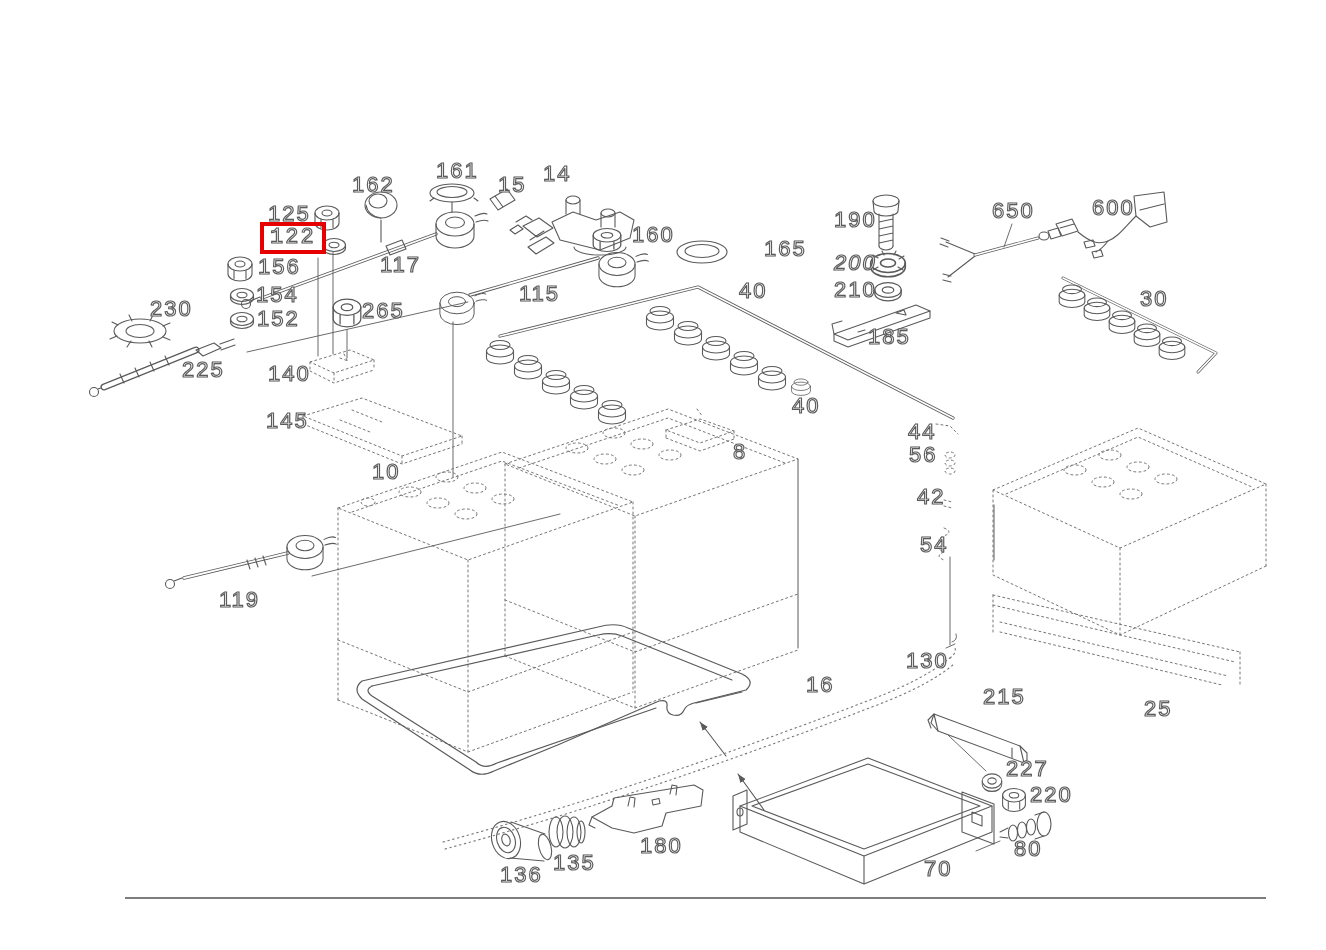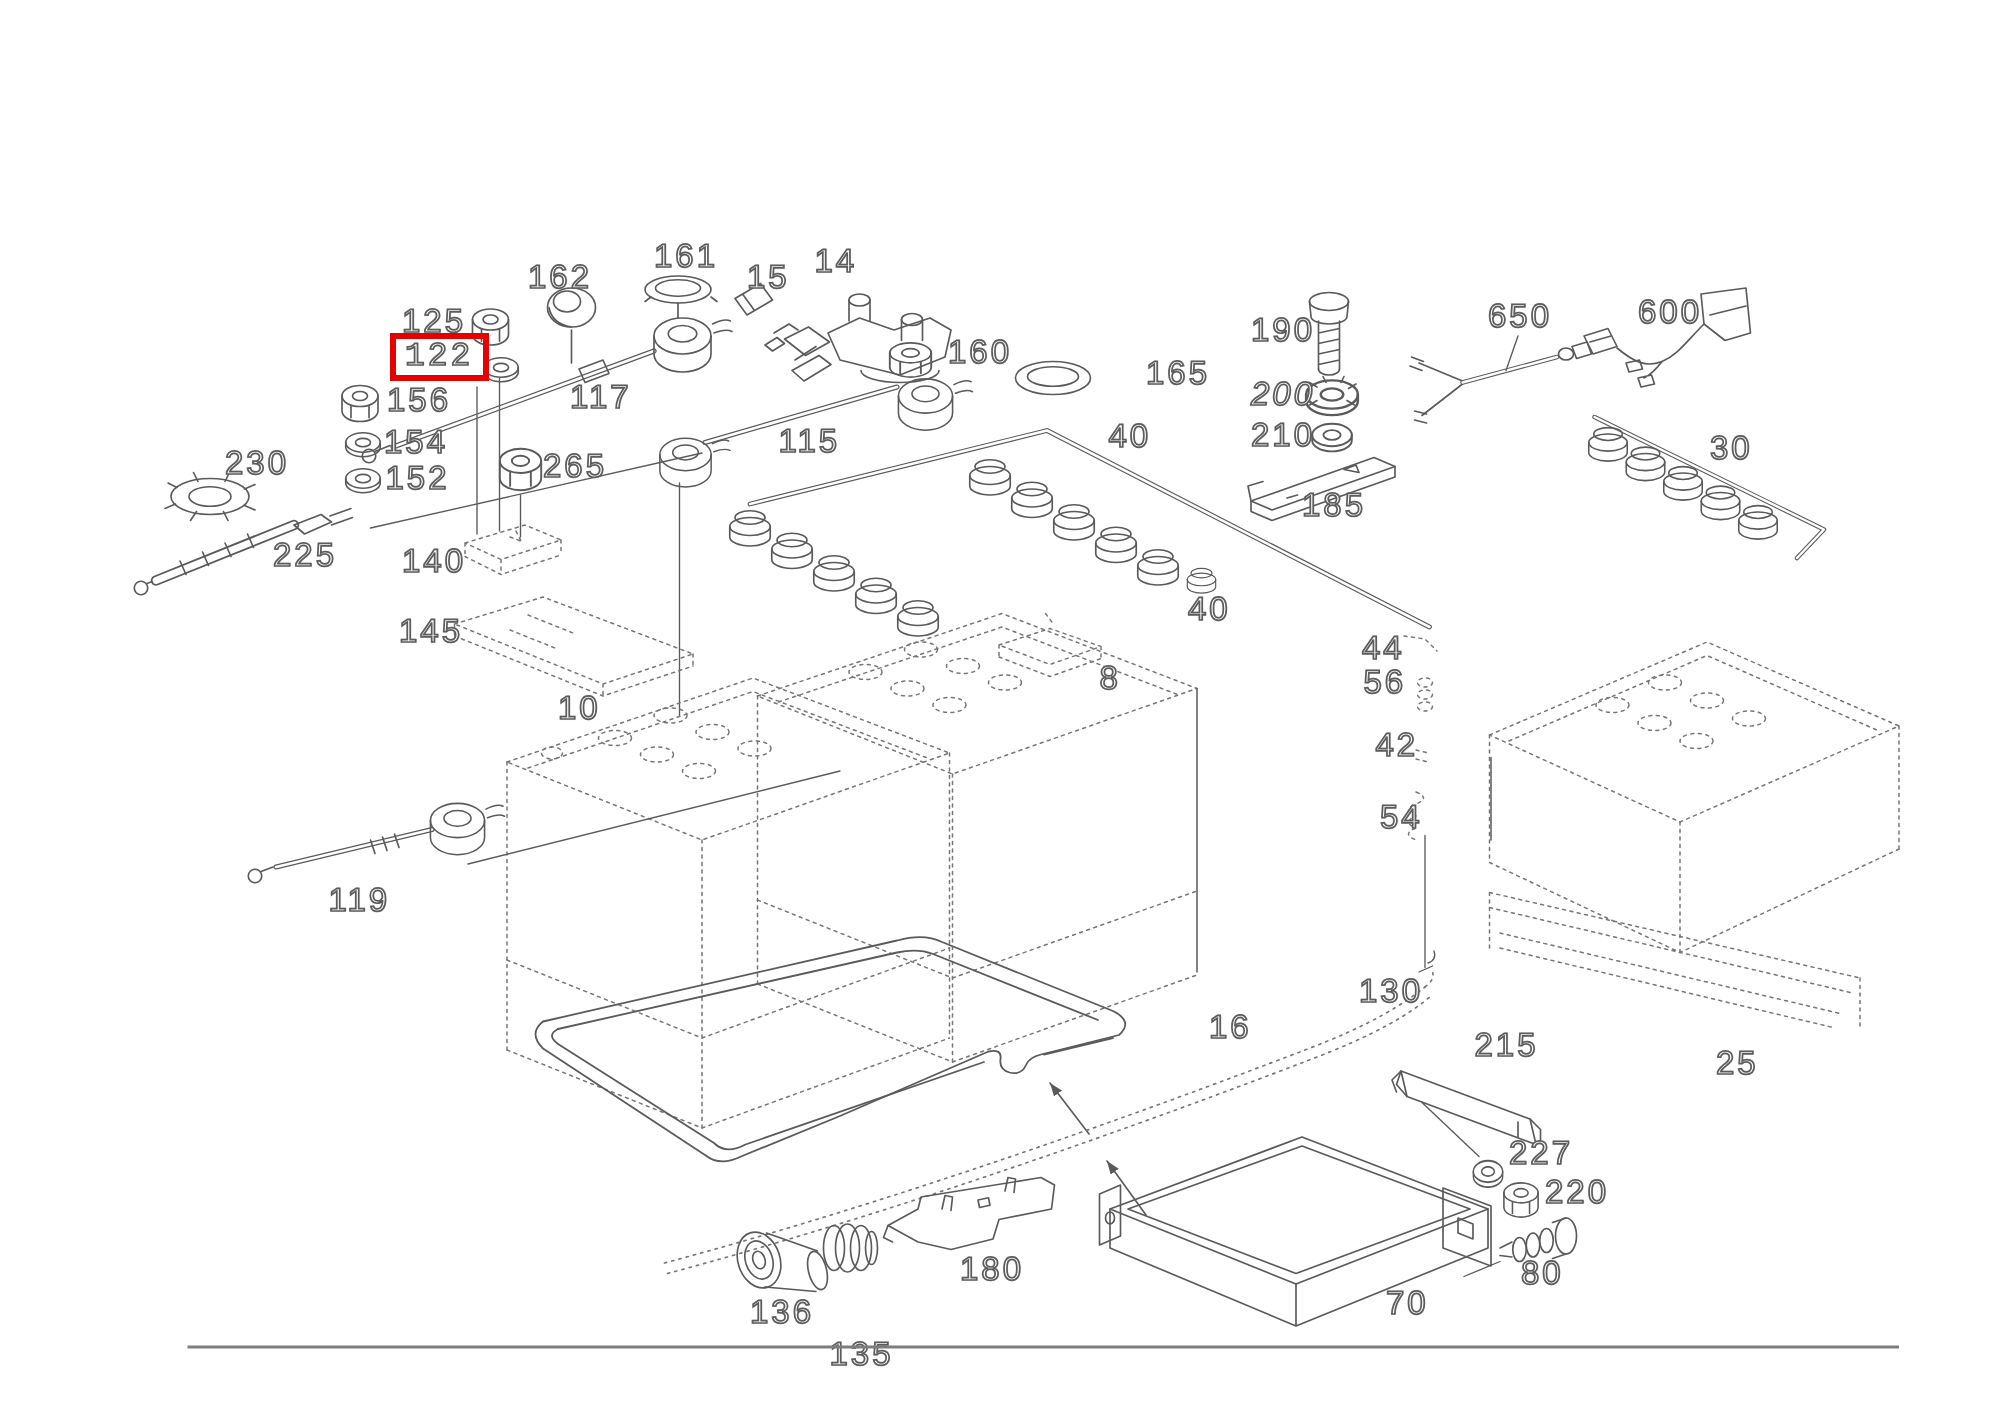--- a/index.html
+++ b/index.html
@@ -392,19 +392,19 @@
       <div class="part-label" style="left: 920px; top: 534px;">54</div>
       <div class="part-label" style="left: 906px; top: 650px;">130</div>
       <div class="part-label" style="left: 806px; top: 674px;">16</div>
       <div class="part-label" style="left: 983px; top: 686px;">215</div>
       <div class="part-label" style="left: 1006px; top: 758px;">227</div>
       <div class="part-label" style="left: 1030px; top: 784px;">220</div>
       <div class="part-label" style="left: 1128px; top: 698px; margin-left: 16px;">25</div>
       <div class="part-label" style="left: 1014px; top: 838px;">80</div>
       <div class="part-label" style="left: 924px; top: 858px;">70</div>
       <div class="part-label" style="left: 640px; top: 835px;">180</div>
-      <div class="part-label" style="left: 553px; top: 852px; margin-top: 40px;">135</div>
+      <div class="part-label" style="left: 553px; top: 852px;">135</div>
       <div class="part-label" style="left: 500px; top: 864px;">136</div>
     </div>
 
 <div class="footer-line" style="left: 125px; top: 897px; width: 1141px; background: rgb(125, 125, 125);"></div>
 
 </div>
 
 </body></html>

